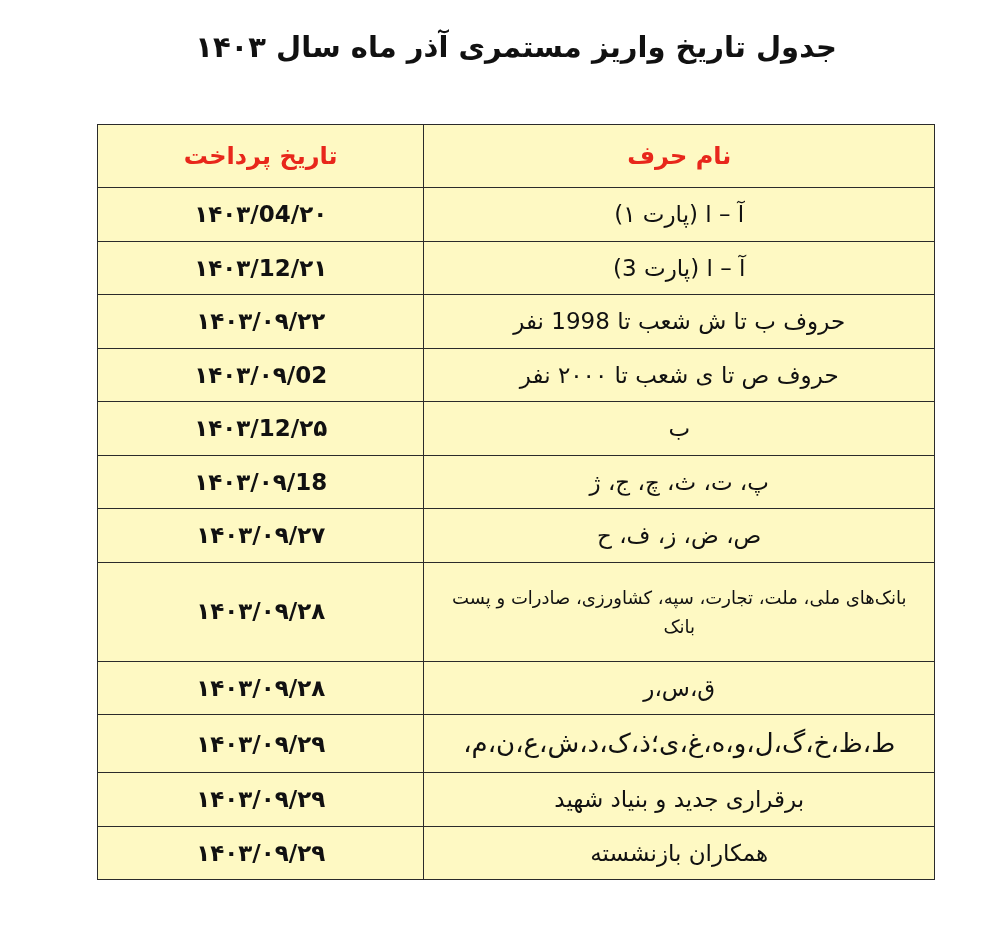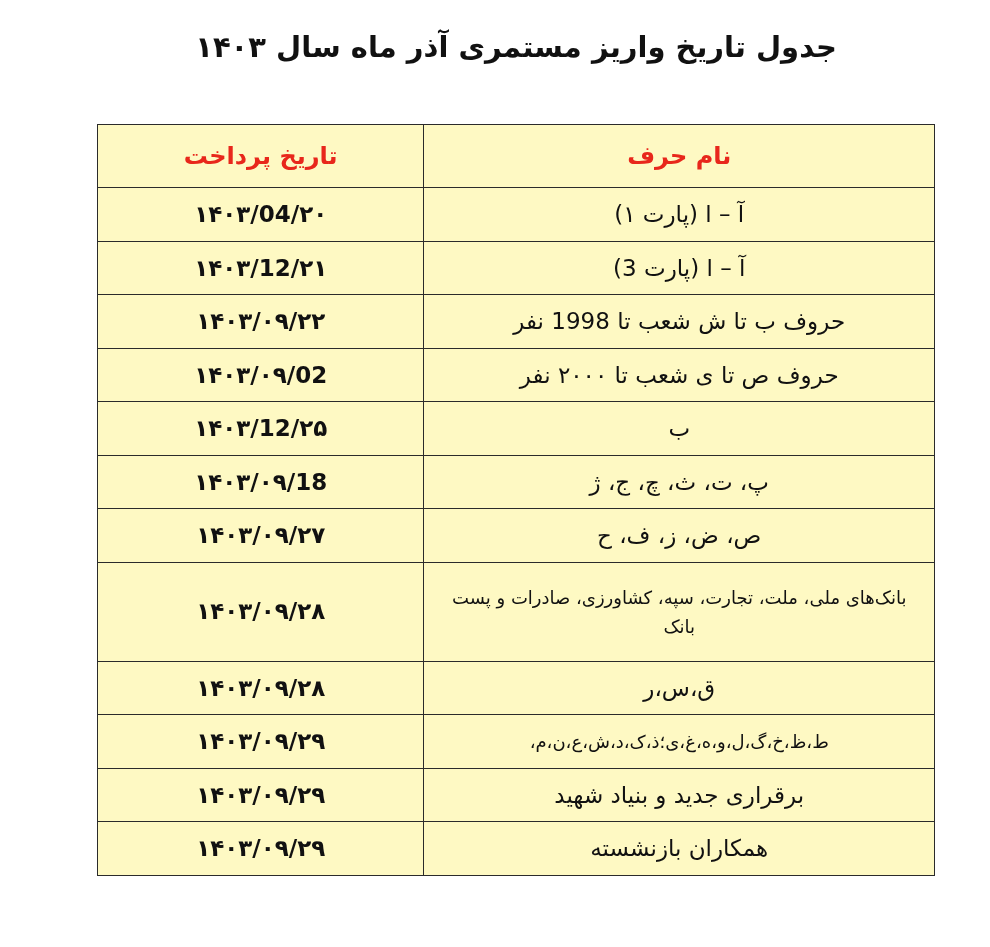--- a/index.html
+++ b/index.html
@@ -65,21 +65,21 @@
   td.letters {
     font-weight: normal;
     font-size: 23px;
   }
   td.date {
     font-weight: bold;
     font-size: 23px;
     letter-spacing: 0.5px;
   }
   td.letters.small {
-    font-size: 18px;
+    font-size: 26px;
     letter-spacing: -0.2px;
   }
   td.letters.two-line {
     font-size: 18px;
     line-height: 1.62;
     padding: 20px 10px;
   }
 </style>
 </head>
 <body>

